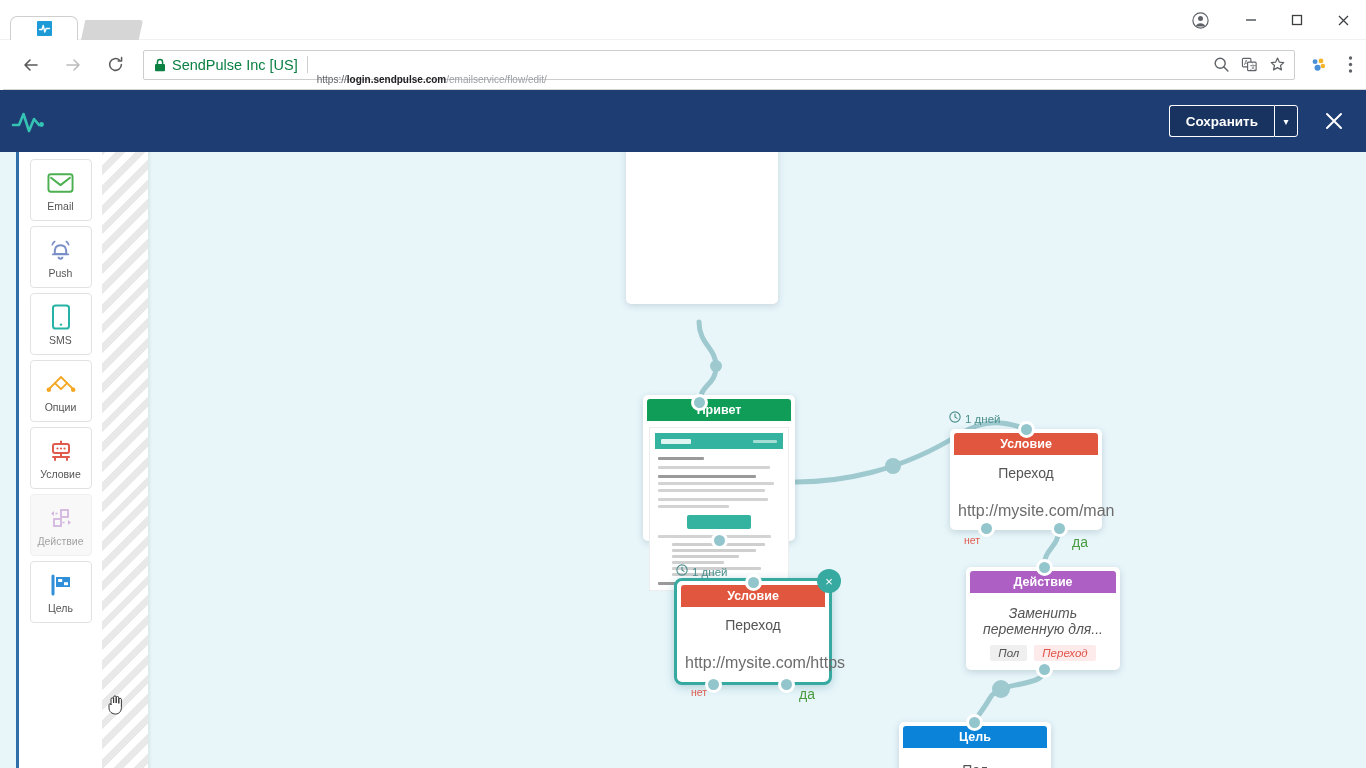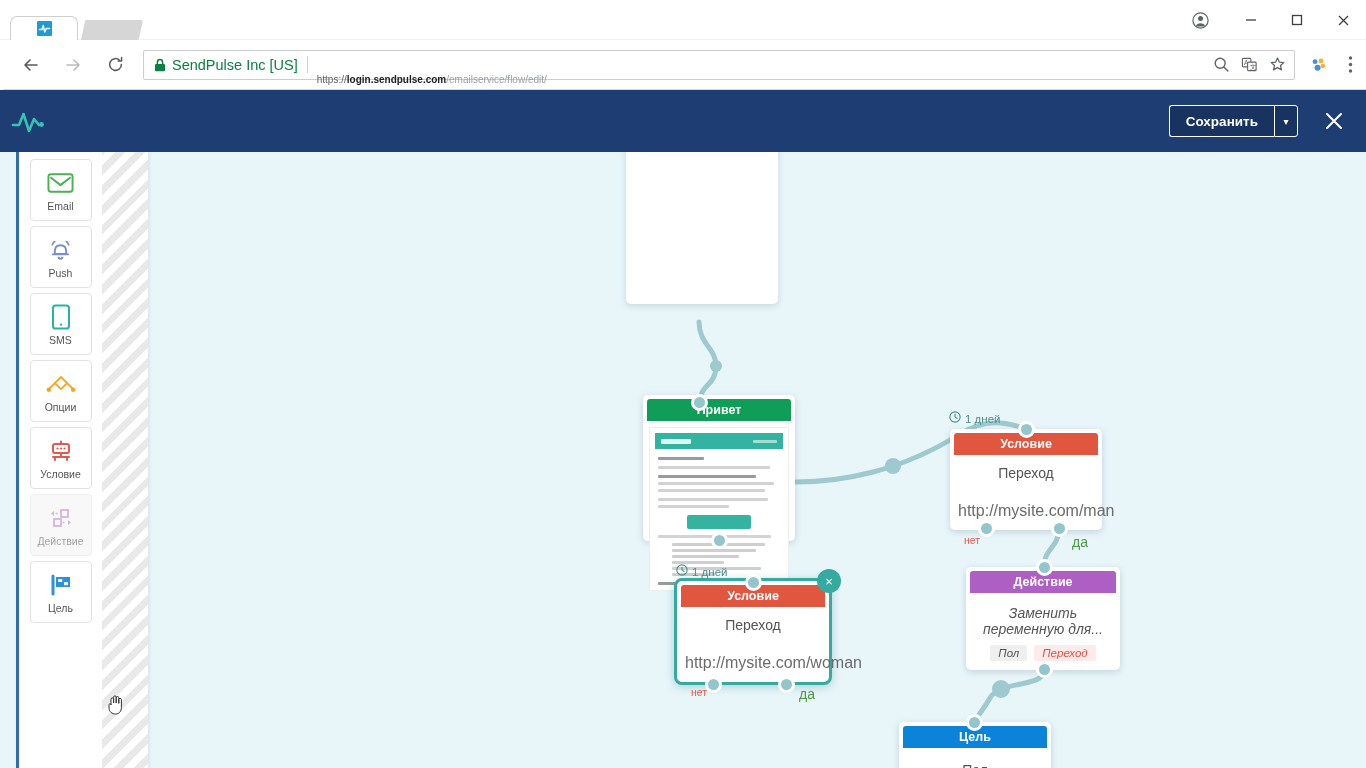--- a/index.html
+++ b/index.html
@@ -385,21 +385,21 @@
             <path d="M7 3.6V7l2.4 1.6" fill="none" stroke="#4a8d8c" stroke-width="1.3" stroke-linecap="round"></path>
           </svg>
         </span>
         <span>1 дней</span>
       </div>
       <div class="node selected" style="left:674px; top:426px; width:158px; height:107px;">
         <div class="node-close">×</div>
         <div class="node-head" style="background:#e0563f;">Условие</div>
         <div class="node-body">
           <div class="node-main">Переход</div>
-          <div class="node-sub">http://mysite.com/woman</div>
+          <div class="node-sub">http://mysite.com/https</div>
         </div>
         <div class="branch-row">
           <span class="branch-no">нет</span>
           <span class="branch-yes">да</span>
         </div>
       </div>
       <div class="port" style="left:745px; top:422px;"></div>
       <div class="port" style="left:705px; top:524px;"></div>
       <div class="port" style="left:778px; top:524px;"></div>
 

